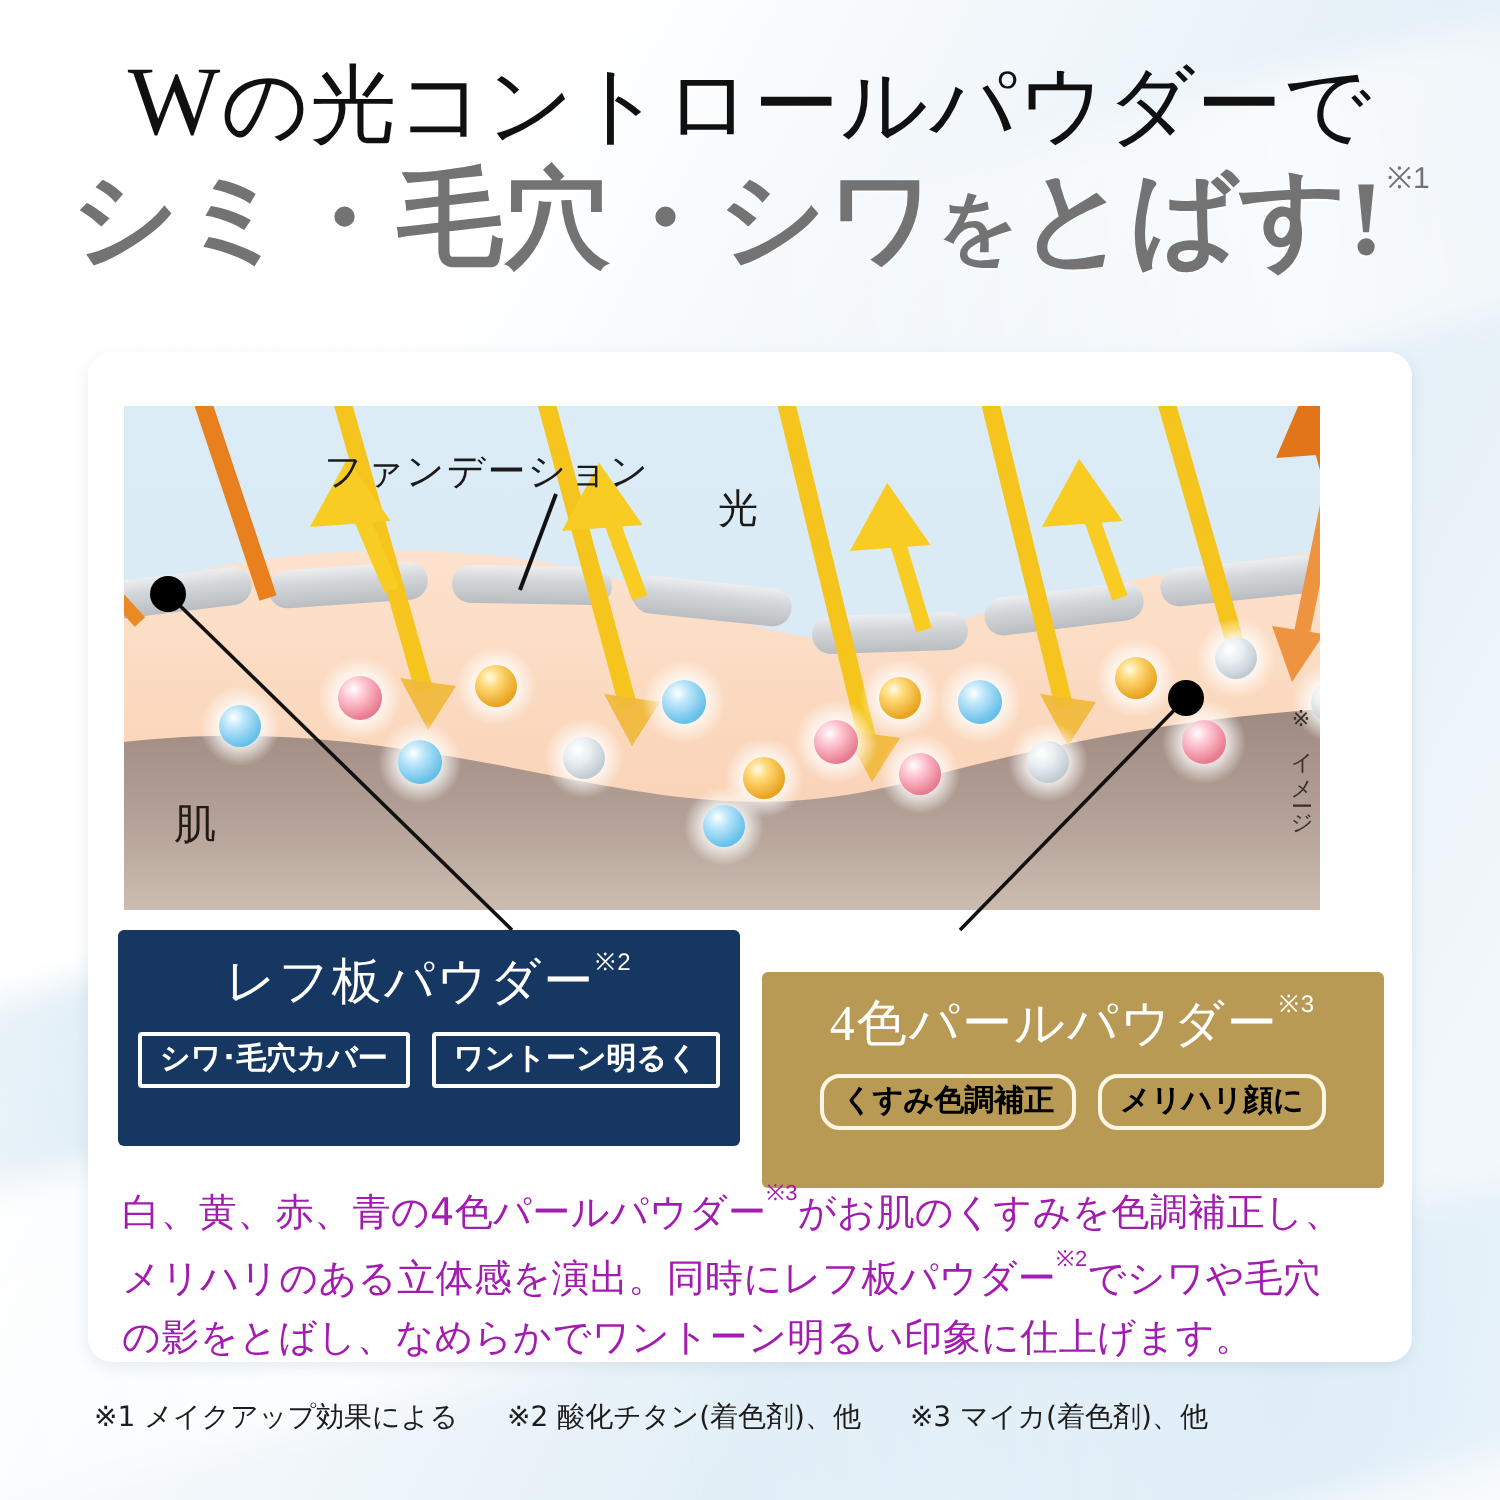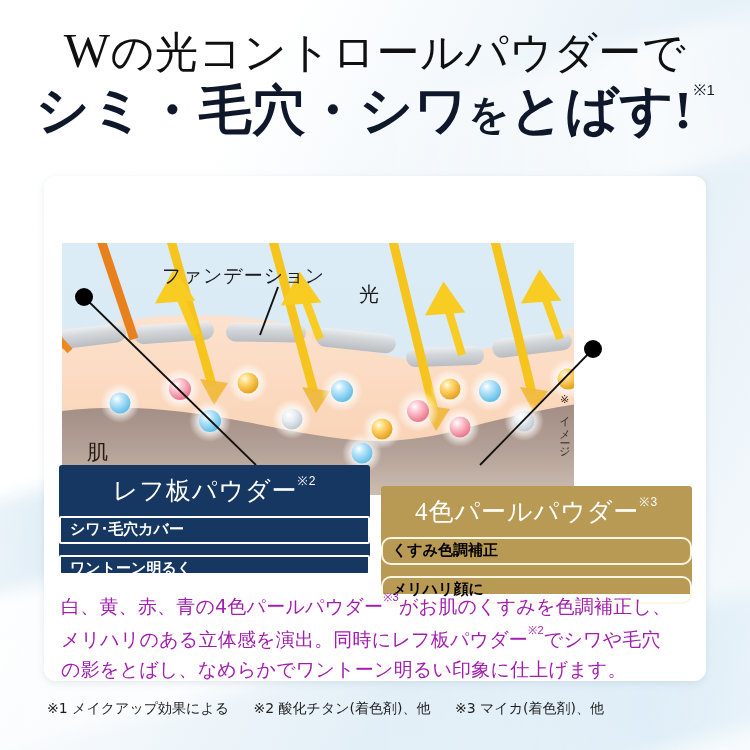--- a/index.html
+++ b/index.html
@@ -40,43 +40,42 @@
   .headline{position:absolute;left:0;right:0;top:26px;text-align:center;}
   .hl1{
     font-family:"Liberation Serif","DejaVu Serif",serif;
     font-size:43px;line-height:1;color:#101010;letter-spacing:.5px;
     white-space:nowrap;
   }
   .hl1 .w{font-size:49px;}
   .hl2{
     margin-top:8px;position:relative;display:inline-block;
     font-family:"Liberation Serif","DejaVu Serif",serif;
-    font-size:53px;line-height:1.05;color:#0f172a;letter-spacing:.5px;
+    font-size:53px;line-height:1.05;color:#737373;letter-spacing:.5px;
     white-space:nowrap;font-weight:700;
     text-shadow:0 1px 0 rgba(255,255,255,.6);
   }
   .hl2 .small{font-size:40px;}
   .hl2 .mark{
     font-size:15px;vertical-align:super;position:relative;top:-14px;left:1px;
     font-family:"Liberation Sans",sans-serif;font-weight:400;
   }
 
   
   .card{
     position:absolute;left:44px;top:176px;width:662px;height:505px;
     background:#fff;border-radius:12px;
     box-shadow:0 2px 7px rgba(120,150,170,.18);
   }
 
   
   .diagram{
-    position:absolute;left:62px;top:203px;width:512px;height:252px;
+    position:absolute;left:62px;top:203px;width:598px;height:252px;
     background:linear-gradient(180deg,#dcecf6 0%,#d7e9f4 100%);
     overflow:hidden;
-    margin-top:40px;
   }
   .skin-wrap{position:absolute;left:0;top:0;width:626px;height:252px;}
 
   .label-jp{
     position:absolute;color:#1a1a1a;
     font-family:"DejaVu Sans","Liberation Sans",sans-serif;
     white-space:nowrap;
   }
   .lbl-foundation{left:100px;top:20px;font-size:19px;letter-spacing:1px;}
   .lbl-hikari{left:297px;top:38px;font-size:20px;}
@@ -91,21 +90,21 @@
   .box{position:absolute;top:465px;height:108px;border-radius:3px;}
   .box-navy{left:59px;width:311px;background:#163761;}
   .box-gold{left:381px;width:311px;background:#b89a54;margin-top:21px;}
   .box-title{
     text-align:center;color:#fff;margin-top:9px;
     font-family:"Liberation Serif","DejaVu Serif",serif;
     font-size:25px;letter-spacing:1px;white-space:nowrap;
   }
   .box-title .mk{font-size:12px;vertical-align:super;position:relative;top:-5px;
     font-family:"Liberation Sans",sans-serif;}
-  .tags{display:flex;justify-content:center;gap:11px;margin-top:9px;flex-direction:column;}
+  .tags{display:flex;justify-content:center;gap:11px;margin-top:9px;}
   .tag{
     border:2px solid #fff;color:#fff;background:transparent;
     font-size:15px;font-weight:bold;padding:4px 9px 5px;border-radius:2px;
     white-space:nowrap;letter-spacing:0px;
     font-family:"DejaVu Sans","Liberation Sans",sans-serif;line-height:1;
   }
   .box-gold .tag{border-color:#fdf6e4;color:#000000;border-radius:10px;}
 
   
   .body-copy{

